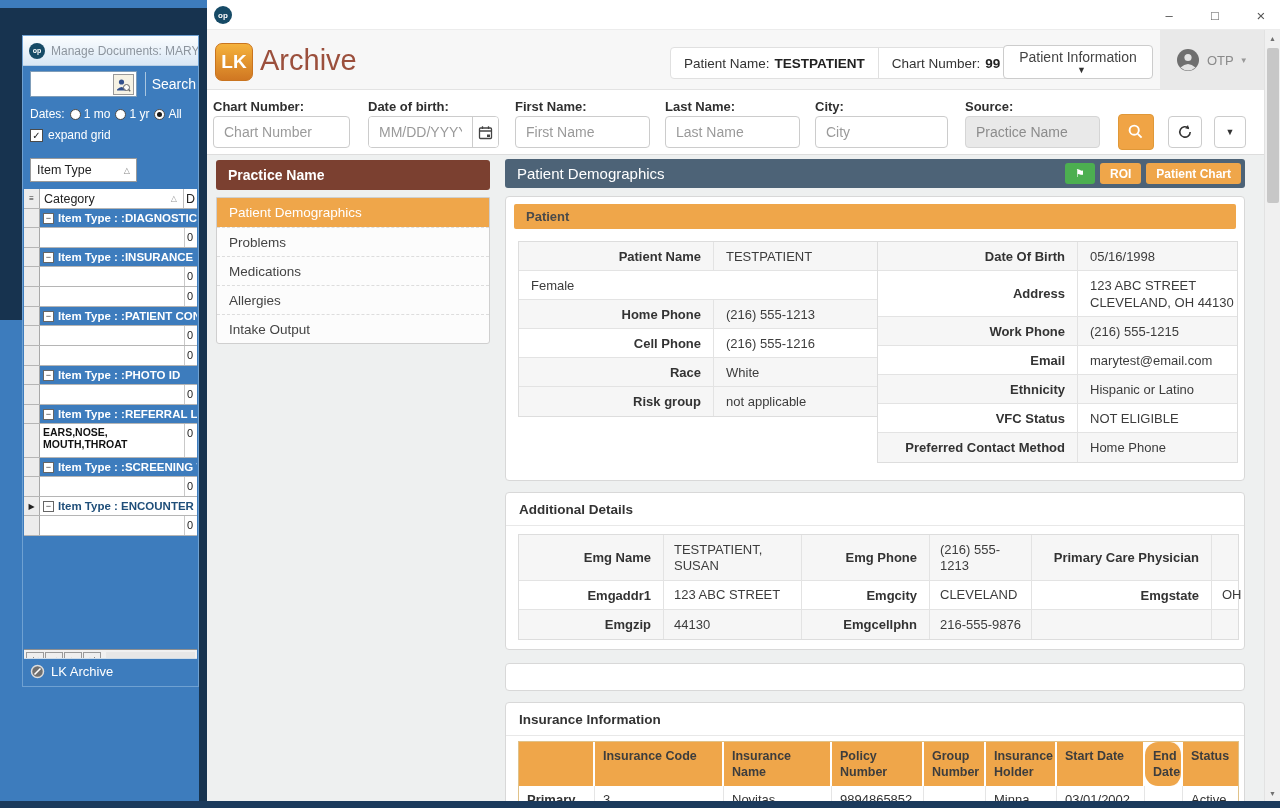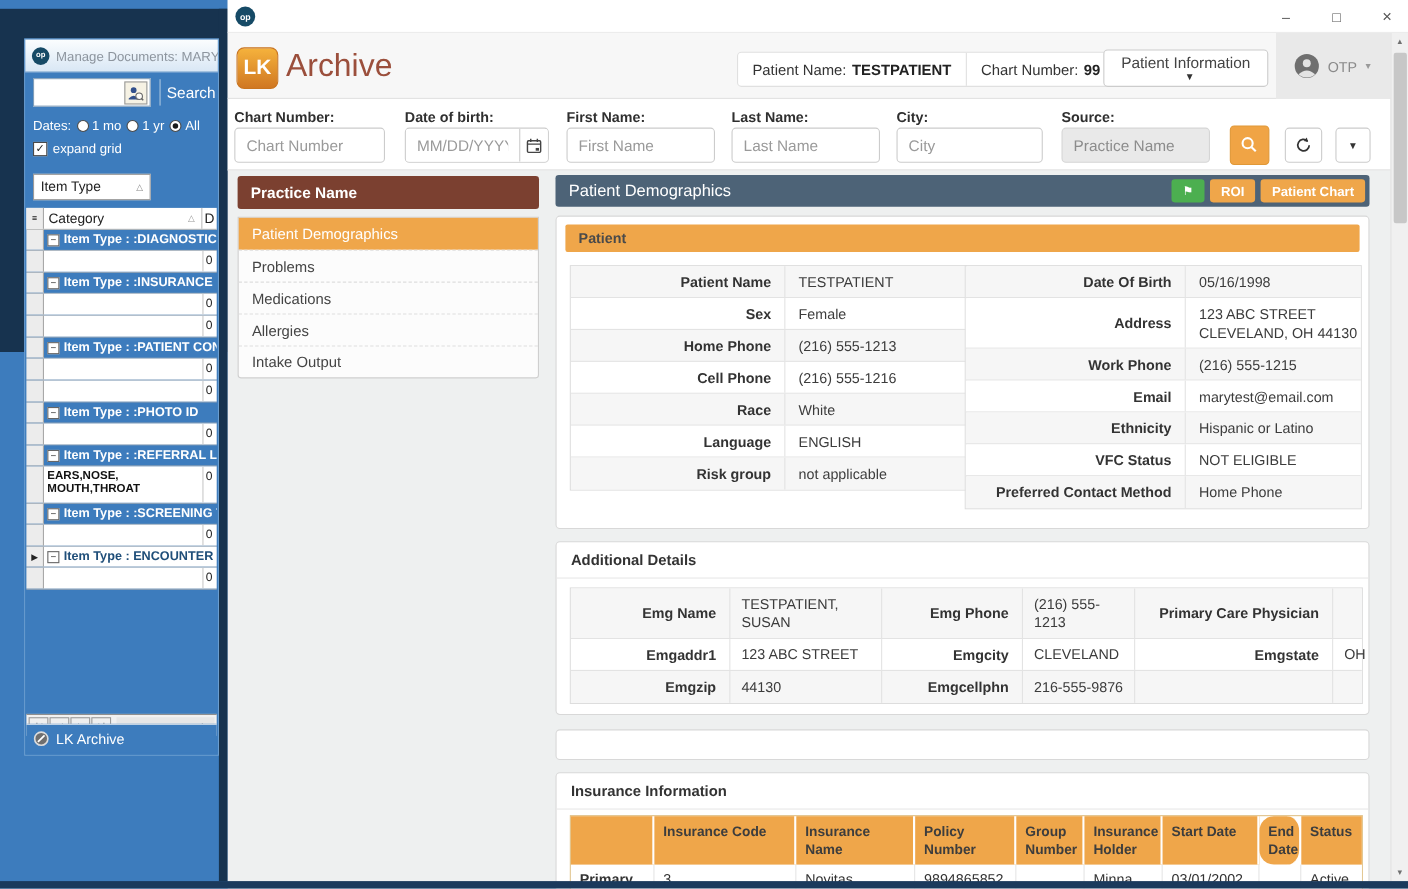--- a/index.html
+++ b/index.html
@@ -438,38 +438,33 @@
     <div class="panel" id="patient-panel">
       <div class="sec-strip">
           <span>Patient</span>
         </div>
       <div class="pt-table" id="pt-left">
           <div class="kv-row stripe" style="height: 29px;">
             <div class="kv-label" style="width: 195px;">Patient Name</div>
             <div class="kv-value">TESTPATIENT</div>
           </div>
           <div class="kv-row" style="height: 29px;">
-            <div class="kv-label" style="width: 195px;">Sex</div>
             <div class="kv-value">Female</div>
           </div>
           <div class="kv-row stripe" style="height: 29px;">
             <div class="kv-label" style="width: 195px;">Home Phone</div>
             <div class="kv-value">(216) 555-1213</div>
           </div>
           <div class="kv-row" style="height: 29px;">
             <div class="kv-label" style="width: 195px;">Cell Phone</div>
             <div class="kv-value">(216) 555-1216</div>
           </div>
           <div class="kv-row stripe" style="height: 29px;">
             <div class="kv-label" style="width: 195px;">Race</div>
             <div class="kv-value">White</div>
-          </div>
-          <div class="kv-row" style="height: 29px;">
-            <div class="kv-label" style="width: 195px;">Language</div>
-            <div class="kv-value">ENGLISH</div>
           </div>
           <div class="kv-row stripe" style="height: 29px;">
             <div class="kv-label" style="width: 195px;">Risk group</div>
             <div class="kv-value">not applicable</div>
           </div>
         </div>
       <div class="pt-table" id="pt-right">
           <div class="kv-row stripe" style="height: 29px;">
             <div class="kv-label" style="width: 200px;">Date Of Birth</div>
             <div class="kv-value">05/16/1998</div>

